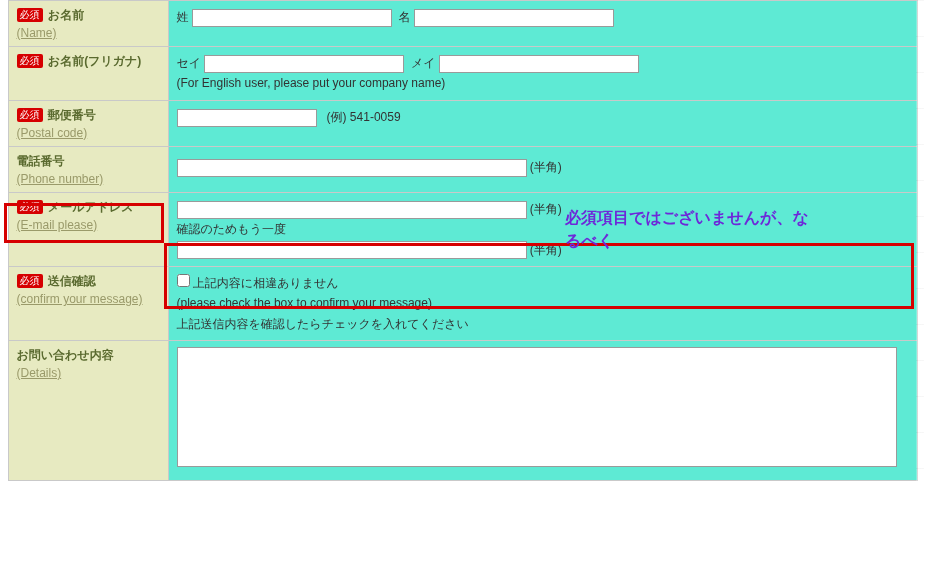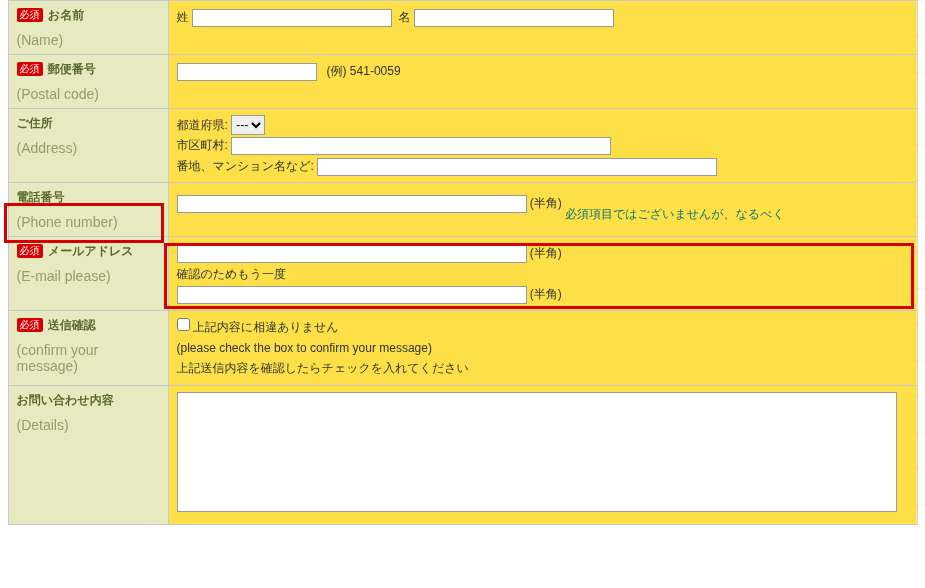--- a/index.html
+++ b/index.html
@@ -19,36 +19,36 @@
   table.form td {
     border: 1px solid #c9c9c9;
     vertical-align: top;
   }
   td.label {
     width: 160px;
     background: #e7eac1;
     padding: 6px 8px 6px 8px;
   }
   td.field {
-    background: #fde047;
+    background: #5eead4;
     padding: 6px 8px;
     line-height: 1.7;
   }
   .req {
     display: inline-block;
     background: #d60000;
     color: #fff;
     font-size: 10px;
     padding: 0 3px;
     border-radius: 2px;
     vertical-align: 1px;
     margin-right: 2px;
   }
   .jp { color: #5a6a2f; font-weight: bold; font-size: 12px; }
-  .en { color: #9a9a6a; font-size: 14px; display: block; margin-top: 8px; }
+  .en { color: #9a9a6a; font-size: 12px; display: block; margin-top: 2px; text-decoration: underline; }
   input[type=text] {
     border: 1px solid #9a9a9a;
     height: 18px;
     font-size: 12px;
     padding: 0 2px;
     vertical-align: middle;
   }
   select {
     border: 1px solid #9a9a9a;
     font-size: 12px;
@@ -62,23 +62,24 @@
     resize: none;
   }
   .hint { color: #333; }
   .callout-red {
     position: absolute;
     border: 3px solid #d60000;
     pointer-events: none;
   }
   .callout-text {
     position: absolute;
-    color: #0f766e;
-    font-size: 12px;
+    color: #6d28d9;
+    font-size: 16px;
     line-height: 1.45;
+    font-weight: bold;
   }
   .wrap { position: relative; width: 925px; }
   .right-gutter {
     position: absolute;
     right: 1px;
     top: 0;
     width: 8px;
     height: 100%;
     background: repeating-linear-gradient(
       to bottom, #ddd 0 1px, #fff 1px 36px
@@ -101,50 +102,47 @@
       <span class="en">(Name)</span>
     </td>
     <td class="field">
       <span>姓</span>
       <input type="text" style="width: 200px;">
       &nbsp;<span>名</span>
       <input type="text" style="width: 200px;">
     </td>
   </tr>
 
+  <tr>
+    <td class="label">
+      <span class="req">必須</span>
+      <span class="jp">お名前(フリガナ)</span>
+    </td>
+    <td class="field">
+      <span>セイ</span>
+      <input type="text" style="width: 200px;">
+      &nbsp;<span>メイ</span>
+      <input type="text" style="width: 200px;">
+      <div class="hint">(For English user, please put your company name)</div>
+    </td>
+  </tr>
 
   <tr>
     <td class="label">
       <span class="req">必須</span>
       <span class="jp">郵便番号</span>
       <span class="en">(Postal code)</span>
     </td>
     <td class="field">
       <input type="text" style="width: 140px;">
       &nbsp;&nbsp;<span>(例)</span>
       <span>541-0059</span>
     </td>
   </tr>
 
-  <tr>
-    <td class="label">
-      <span class="jp">ご住所</span>
-      <span class="en">(Address)</span>
-    </td>
-    <td class="field">
-      <span>都道府県:</span>
-      <select>
-        <option>---</option>
-      </select><br>
-      <span>市区町村:</span>
-      <input type="text" style="width: 380px;"><br>
-      <span>番地、マンション名など:</span>
-      <input type="text" style="width: 400px;">
-    </td>
-  </tr>
 
   <tr>
     <td class="label">
       <span class="jp">電話番号</span>
       <span class="en">(Phone number)</span>
     </td>
     <td class="field" style="padding-top:10px;padding-bottom:10px;">
       <input type="text" style="width: 350px;">
       <span>(半角)</span>
     </td>

